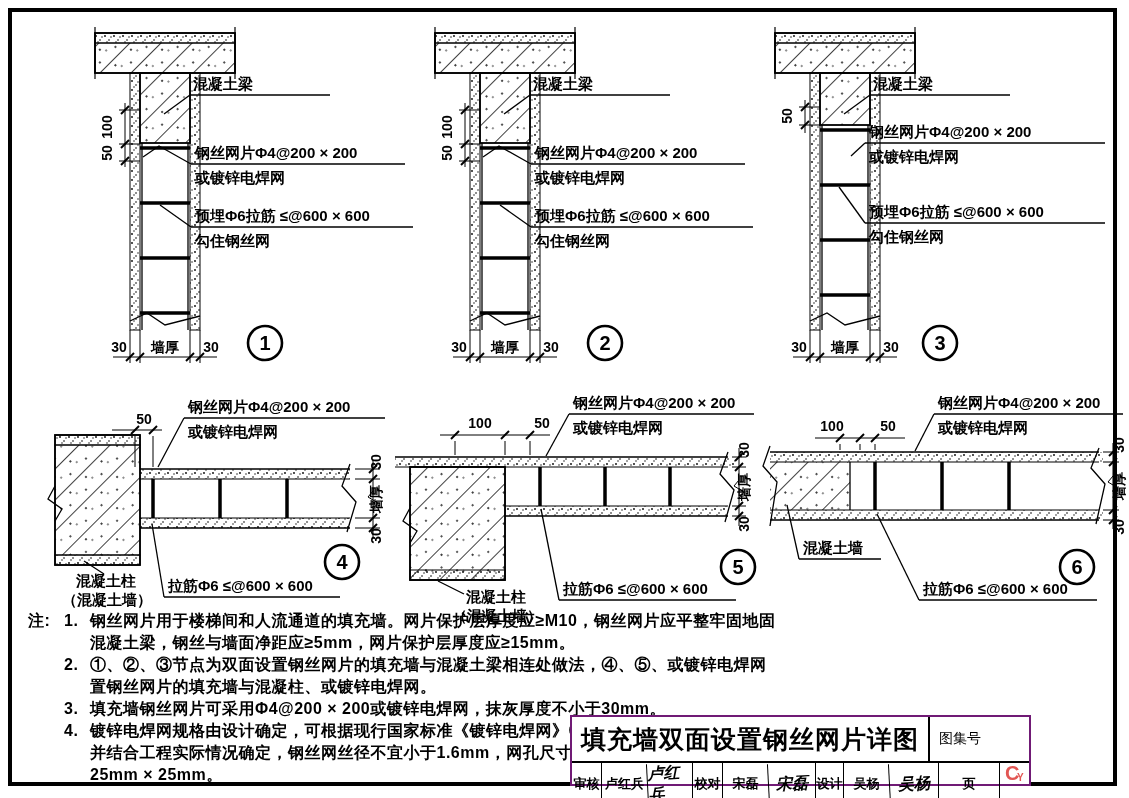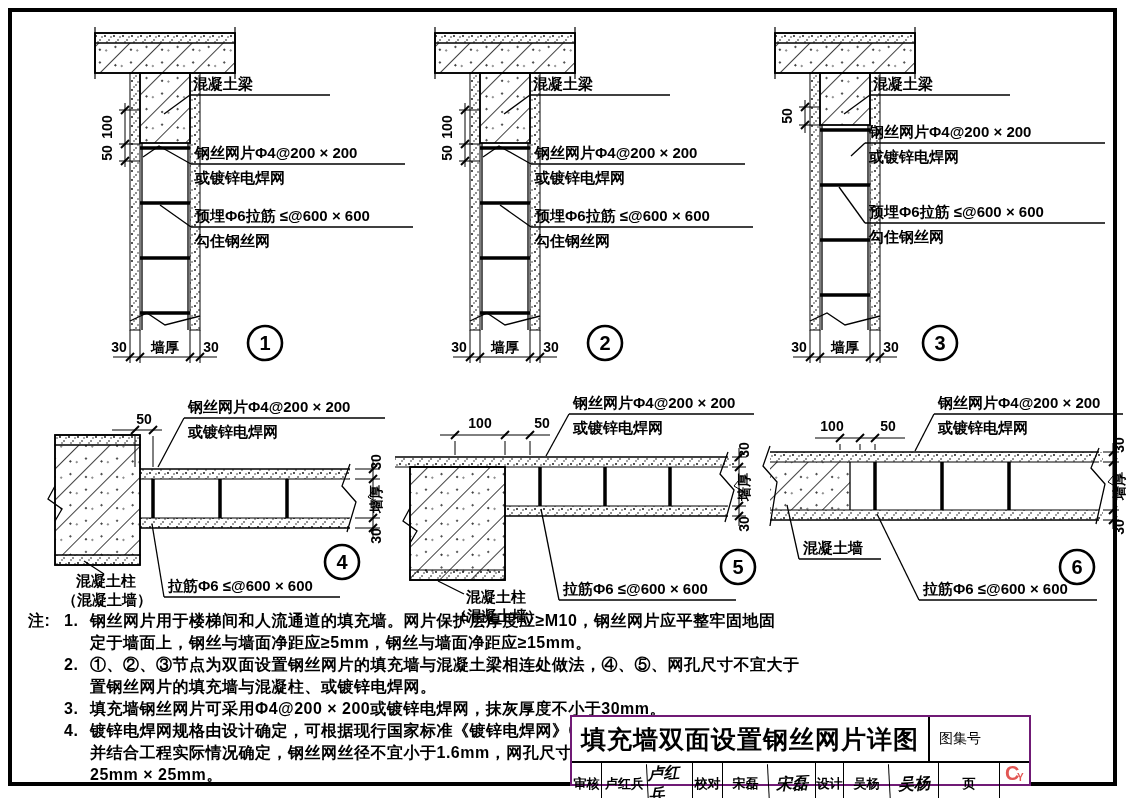--- a/index.html
+++ b/index.html
@@ -434,27 +434,27 @@
     <circle cx="322" cy="177" r="17" stroke="#000" stroke-width="2.6" fill="none"></circle>
     <text class="num" text-anchor="middle" x="322" y="184">6</text>
   </svg>
 
   <div class="notes">
     <div class="note-row">
       <div class="note-prefix">注:</div>
       <div class="note-no">1.</div>
       <div class="note-lines">
         <div>钢丝网片用于楼梯间和人流通道的填充墙。网片保护层厚度应≥M10，钢丝网片应平整牢固地固</div>
-        <div>定于墙面上，钢丝与墙面净距应≥5mm，钢丝与墙面净距应≥15mm。</div>
+        <div>混凝土梁，钢丝与墙面净距应≥5mm，网片保护层厚度应≥15mm。</div>
       </div>
     </div>
     <div class="note-row indent">
       <div class="note-no">2.</div>
       <div class="note-lines">
-        <div>①、②、③节点为双面设置钢丝网片的填充墙与混凝土梁相连处做法，④、⑤、网孔尺寸不宜大于</div>
+        <div>①、②、③节点为双面设置钢丝网片的填充墙与混凝土梁相连处做法，④、⑤、或镀锌电焊网</div>
         <div>置钢丝网片的填充墙与混凝柱、或镀锌电焊网。</div>
       </div>
     </div>
     <div class="note-row indent">
       <div class="note-no">3.</div>
       <div class="note-lines">
         <div>填充墙钢丝网片可采用Φ4@200 × 200或镀锌电焊网，抹灰厚度不小于30mm。</div>
       </div>
     </div>
     <div class="note-row indent">

